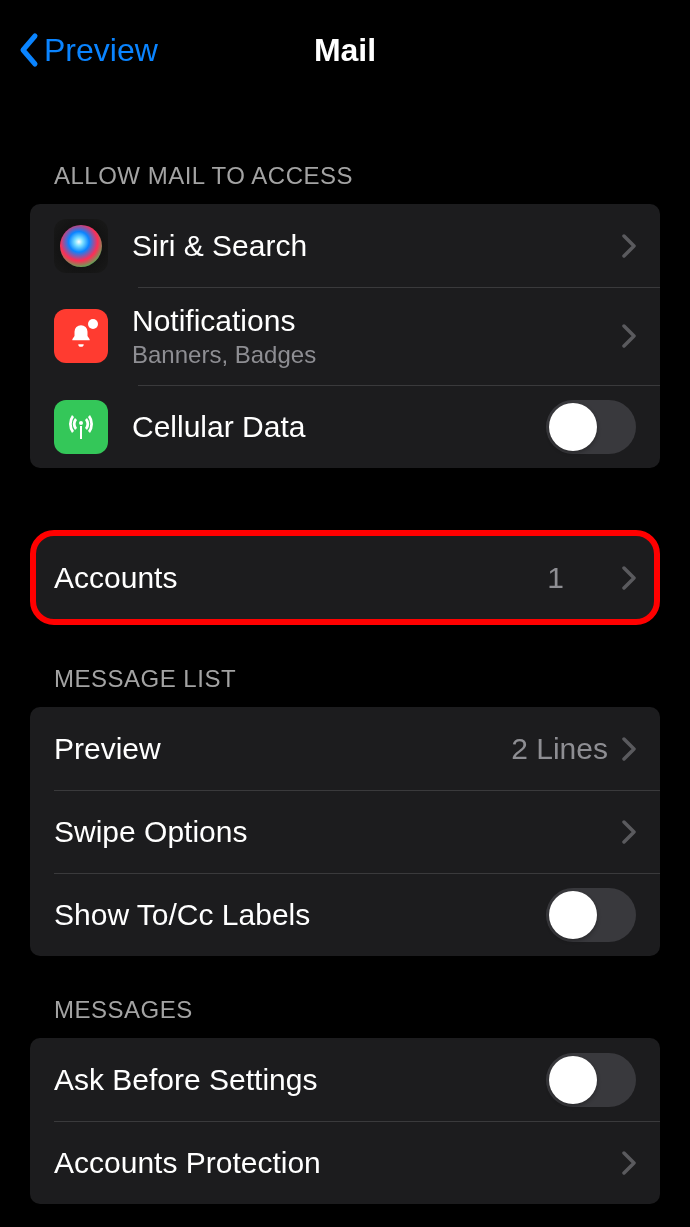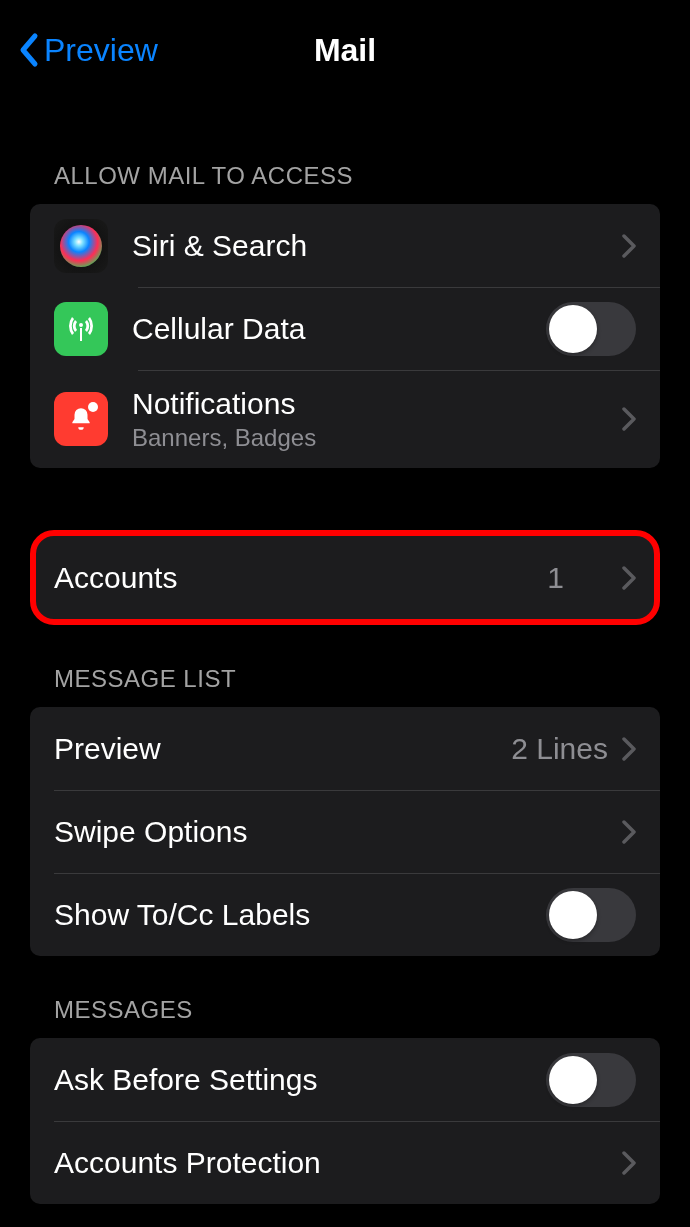--- a/index.html
+++ b/index.html
@@ -227,52 +227,52 @@
         <div class="siri-orb"></div>
       </div>
       <div class="row-text">
         <div class="row-label">Siri &amp; Search</div>
       </div>
       <svg class="chevron" viewBox="0 0 14 24">
           <path d="M2 2 L12 12 L2 22"></path>
         </svg>
     </div>
 
+    <div class="row with-icon notif-row notif">
+      <div class="icon-box notif-icon">
+        <svg class="bell" viewBox="0 0 24 24">
+            <path d="M12 2a6 6 0 0 0-6 6v4l-2 3v1h16v-1l-2-3V8a6 6 0 0 0-6-6zm0 20a2.5 2.5 0 0 0 2.5-2.5h-5A2.5 2.5 0 0 0 12 22z"></path>
+          </svg>
+        <div class="notif-dot"></div>
+      </div>
+      <div class="row-text">
+        <div class="row-label">Notifications</div>
+        <div class="row-sub">Banners, Badges</div>
+      </div>
+      <svg class="chevron" viewBox="0 0 14 24">
+          <path d="M2 2 L12 12 L2 22"></path>
+        </svg>
+    </div>
+
     <div class="row with-icon">
       <div class="icon-box cellular-icon">
         <svg class="antenna" viewBox="0 0 32 32">
           <path d="M16 10a2 2 0 1 1 0 4 2 2 0 0 1 0-4zm-1 5h2v13h-2V15z"></path>
           <path d="M9 6a12 12 0 0 0 0 14l-2 2A15 15 0 0 1 7 4zM23 6l2-2a15 15 0 0 1 0 18l-2-2a12 12 0 0 0 0-14z"></path>
           <path d="M12 9a7 7 0 0 0 0 8l-2 2a10 10 0 0 1 0-12zM20 9l2-2a10 10 0 0 1 0 12l-2-2a7 7 0 0 0 0-8z"></path>
         </svg>
       </div>
       <div class="row-text">
         <div class="row-label">Cellular Data</div>
       </div>
       <div class="toggle">
         <div class="toggle-knob"></div>
       </div>
     </div>
 
-    <div class="row with-icon notif-row notif">
-      <div class="icon-box notif-icon">
-        <svg class="bell" viewBox="0 0 24 24">
-            <path d="M12 2a6 6 0 0 0-6 6v4l-2 3v1h16v-1l-2-3V8a6 6 0 0 0-6-6zm0 20a2.5 2.5 0 0 0 2.5-2.5h-5A2.5 2.5 0 0 0 12 22z"></path>
-          </svg>
-        <div class="notif-dot"></div>
-      </div>
-      <div class="row-text">
-        <div class="row-label">Notifications</div>
-        <div class="row-sub">Banners, Badges</div>
-      </div>
-      <svg class="chevron" viewBox="0 0 14 24">
-          <path d="M2 2 L12 12 L2 22"></path>
-        </svg>
-    </div>
-
   </div>
 
   <div class="group accounts highlight">
     <div class="row no-icon">
       <div class="row-text">
         <div class="row-label">Accounts</div>
       </div>
       <div class="row-value">1</div>
       <svg class="chevron" viewBox="0 0 14 24">
           <path d="M2 2 L12 12 L2 22"></path>

